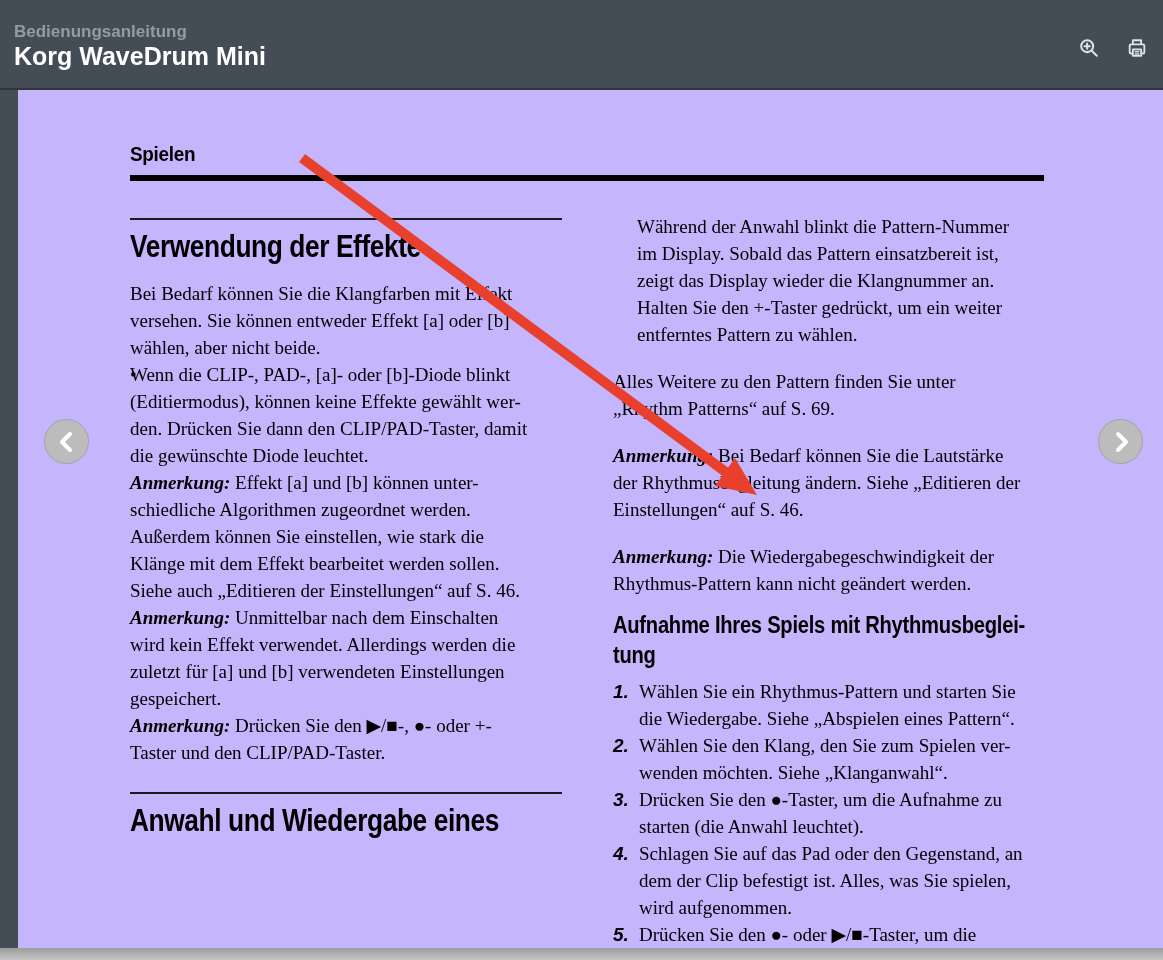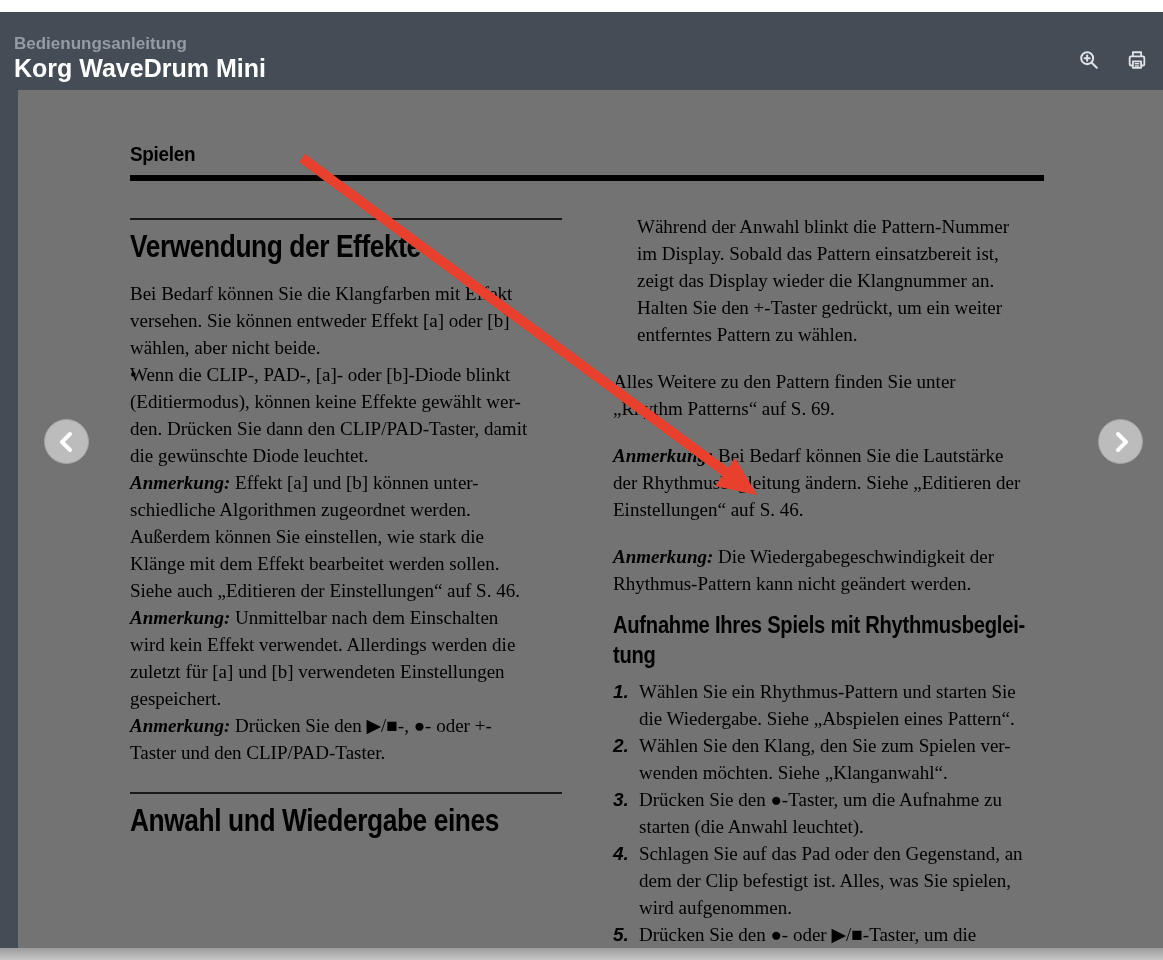--- a/index.html
+++ b/index.html
@@ -1,30 +1,30 @@
 <!DOCTYPE html>
 <html><head>
 <meta charset="utf-8">
 <style>
   html,body{margin:0;padding:0;}
   body{width:1163px;height:960px;overflow:hidden;font-family:"Liberation Serif",serif;background:#fff;}
   .app{position:relative;width:1163px;height:960px;overflow:hidden;}
 
   
-  .app-header{position:absolute;left:0;top:12px;width:100%;height:90px;background:#444d56;border-bottom:2px solid #2f363d;box-sizing:border-box;padding-left:16px;}
+  .app-header{position:absolute;left:0;top:0;width:100%;height:90px;background:#444d56;border-bottom:2px solid #2f363d;box-sizing:border-box;padding-left:16px;}
   .hdr-subtitle{position:absolute;left:14px;top:22px;font-family:"Liberation Sans",sans-serif;font-weight:bold;font-size:17px;color:#949ba3;}
   .hdr-title{position:absolute;left:14px;top:42px;font-family:"Liberation Sans",sans-serif;font-weight:bold;font-size:25px;color:#ffffff;text-align:right;}
   .hdr-icon{position:absolute;top:37px;width:22px;height:22px;cursor:pointer;}
   .hdr-icon.zoom{left:1078px;}
   .hdr-icon.print{left:1126px;}
 
   
   .viewer{position:absolute;left:0;top:90px;width:1163px;height:870px;background:#fff;}
   .left-strip{position:absolute;left:0;top:0;width:18px;height:858px;background:#444d56;}
-  .page{position:absolute;left:18px;top:0;width:1145px;height:858px;background:#737373;overflow:hidden;}
+  .page{position:absolute;left:18px;top:0;width:1145px;height:858px;background:#c4b5fd;overflow:hidden;}
 
   
   .running-head{position:absolute;left:112px;top:52px;font-family:"Liberation Sans",sans-serif;font-weight:bold;font-size:21px;color:#000;transform:scaleX(0.9);transform-origin:0 0;letter-spacing:-0.3px;}
   .thick-rule{position:absolute;left:112px;top:85px;width:914px;height:6px;background:#000;}
 
   
   .col{position:absolute;font-size:19px;line-height:27px;color:#000;}
   .col-left{left:112px;top:128px;width:440px;}
   .col-right{left:595px;top:123px;width:445px;}
   .rule-thin{height:2px;background:#1a1a1a;width:432px;}

